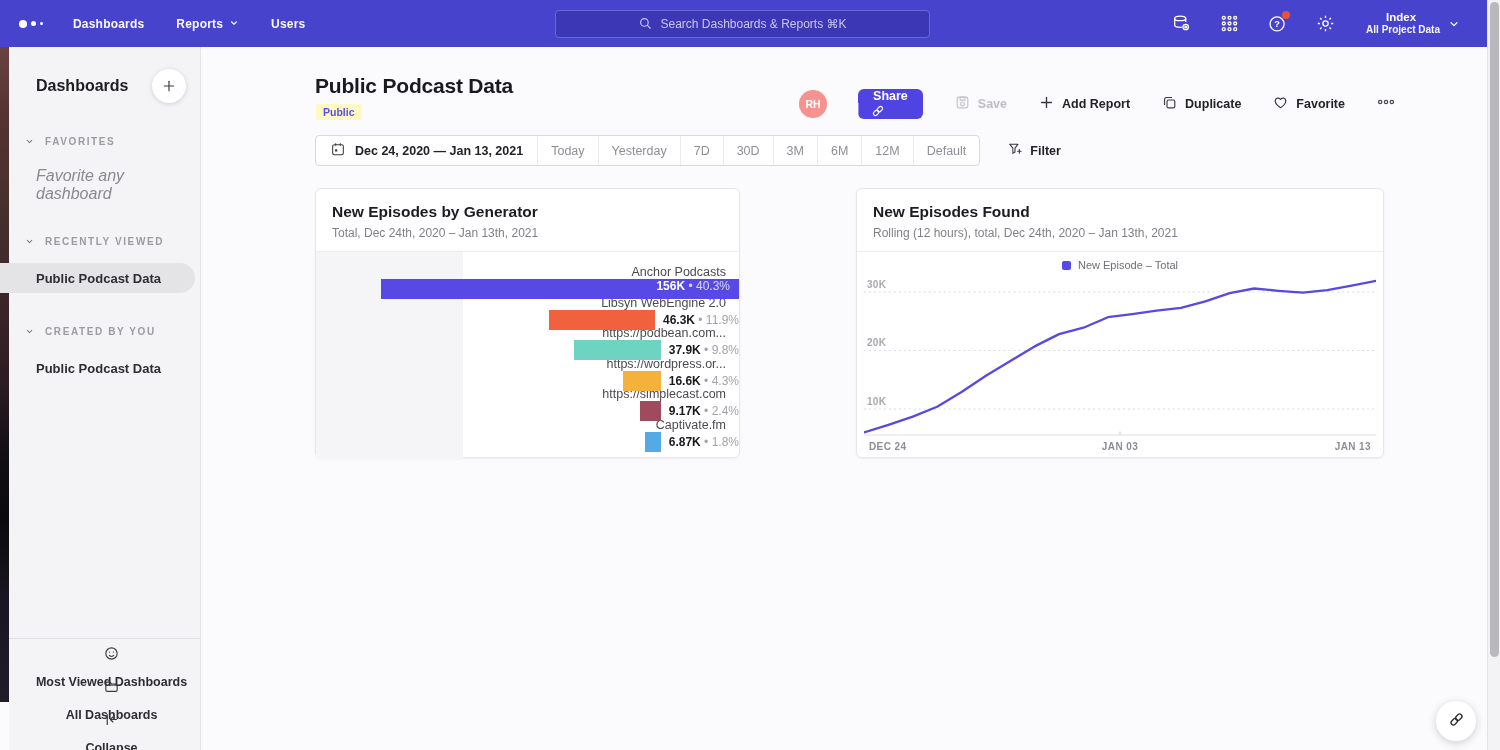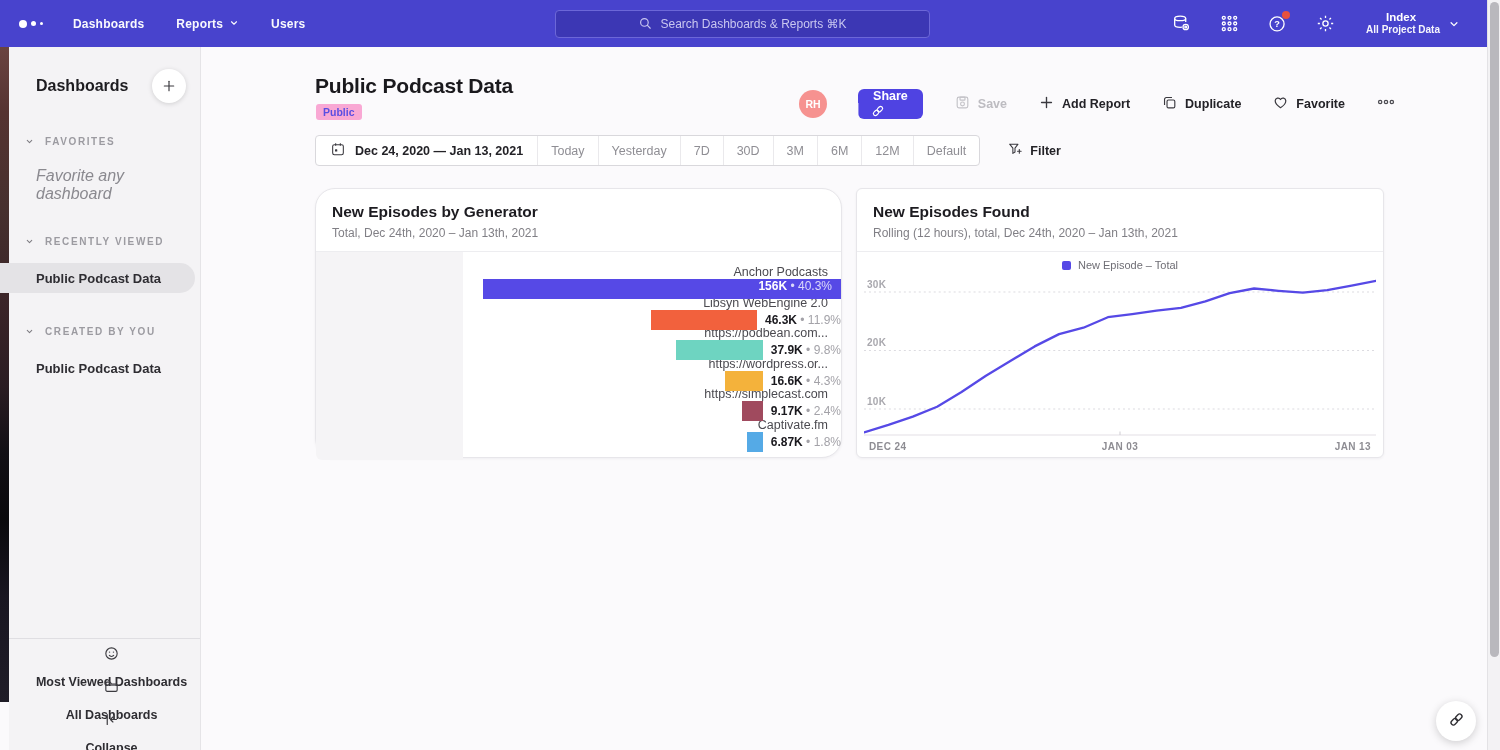--- a/index.html
+++ b/index.html
@@ -41,21 +41,21 @@
   .sb-empty { margin:17px 0 0 27px; font-size:16px; font-style:italic; color:#8a898f; }
   .sb-item { height:30px; margin-top:13px; display:flex; align-items:center; font-size:13px; font-weight:600; color:#2e2d32; cursor:pointer; padding-left:36px; margin-left:-9px; width:195px; }
   .sb-item.selected { background:#e4e3e6; border-radius:0 16px 16px 0; width:195px; }
   .sb-divider { position:absolute; left:0; right:0; bottom:111px; border-top:1px solid #dfdee2; }
   .sb-footer { position:absolute; left:0; right:0; bottom:6px; }
   .sb-foot-item { height:33px; display:flex; align-items:center; gap:13px; padding-left:14px; font-size:12.5px; font-weight:700; color:#2e2d32; cursor:pointer;flex-direction:column; }
   .sb-foot-item svg { width:17px; height:17px; color:#3c3b40; }
 
   
   .page-title { position:absolute; left:315px; top:74px; font-size:21px; font-weight:700; color:#1a191d; letter-spacing:-.2px; }
-  .page-badge { position:absolute; left:316px; top:104px; font-size:10.5px; font-weight:600; color:#5a4ee2; background:#f9a8d4; padding:2px 7px; border-radius:3px; }
+  .page-badge { position:absolute; left:316px; top:104px; font-size:10.5px; font-weight:600; color:#5a4ee2; background:#fef9c3; padding:2px 7px; border-radius:3px; }
 
   .actions { position:absolute; top:88px; right:104px; height:31px; display:flex; align-items:center; gap:31px; }
   .avatar { width:28px; height:28px; border-radius:50%; background:#f69290; color:#fff; font-size:10.5px; font-weight:700; display:flex; align-items:center; justify-content:center; cursor:pointer; }
   .share-split { display:flex; align-items:stretch; height:30px; background:#4f43e2; border-radius:6px; overflow:hidden; cursor:pointer;flex-direction:column; }
   .share-main { display:flex; align-items:center; padding:0 15px; color:#fff; font-size:12.5px; font-weight:700; }
   .share-link { display:flex; align-items:center; padding:0 11px; border-left:1px solid rgba(255,255,255,.4); color:#fff; }
   .share-link svg { width:16px; height:16px; }
   .act { display:flex; align-items:center; gap:7px; font-size:12.5px; font-weight:700; color:#232227; cursor:pointer; white-space:nowrap; }
   .act svg { width:17px; height:17px; color:#3a393f; }
   .act.disabled { color:#bdbcc1; cursor:default; }
@@ -67,21 +67,21 @@
   .toolbar { position:absolute; left:315px; top:135px; height:31px; display:flex; align-items:center; }
   .range-box { display:flex; align-items:stretch; height:31px; background:#fff; border:1px solid #d9d8dc; border-radius:4px; overflow:hidden; }
   .seg { display:flex; align-items:center; padding:0 13px; font-size:12.5px; color:#8f8e94; border-left:1px solid #eae9ec; cursor:pointer; }
   .seg-date { border-left:none; gap:9px; font-weight:700; color:#232227; padding:0 14px; }
   .seg-date svg { width:16px; height:16px; color:#3a393f; }
   .filter-btn { margin-left:27px; display:flex; align-items:center; gap:7px; font-size:12.5px; font-weight:700; color:#232227; cursor:pointer; }
   .filter-btn svg { width:16px; height:16px; color:#3a393f; }
 
   
   .card { position:absolute; top:188px; height:270px; background:#fff; border:1px solid #e7e6ea; border-radius:6px; box-shadow:0 1px 3px rgba(20,20,40,.05); }
-  .card1 { left:315px; width:527px;border-radius:20px; }
+  .card1 { left:315px; width:425px; }
   .card2 { left:856px; width:528px; }
   .card-head { padding:14px 16px 11px; border-bottom:1px solid #ededf0; }
   .card-title { font-size:15.5px; font-weight:700; color:#1c1b20; }
   .card-sub { margin-top:5px; font-size:12px; color:#807f85; }
 
   
   .bar-body { position:relative; height:208px; border-radius:0 0 6px 6px; overflow:hidden; }
   .label-col-bg { position:absolute; left:0; top:0; bottom:0; width:147px; background:#f5f4f6; }
   .bar-rows { position:relative; padding-top:13px; }
   .bar-row { height:30.5px; display:flex; align-items:flex-end;flex-direction:column; }

